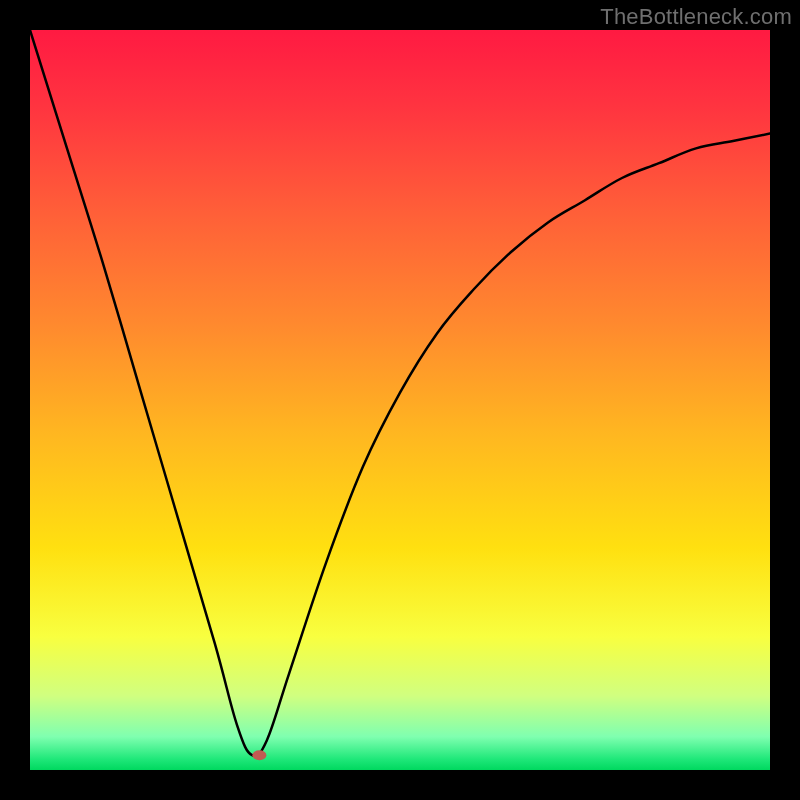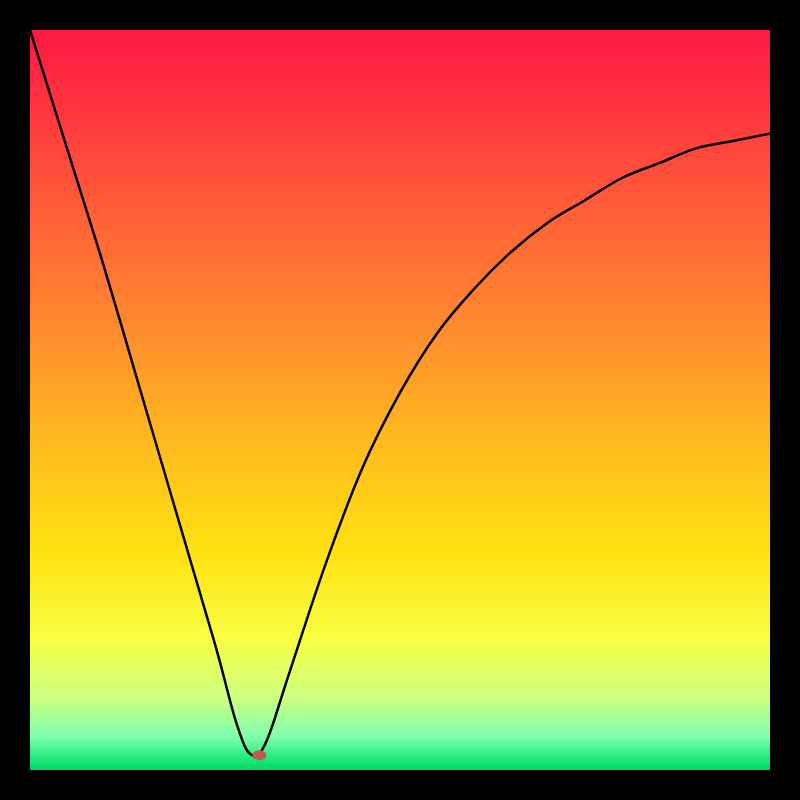--- a/index.html
+++ b/index.html
@@ -35,20 +35,21 @@
     font-weight: 500;
     letter-spacing: 0.2px;
     z-index: 10;
   }
   svg { display: block; }
 </style>
 </head>
 <body>
 
 <div class="frame">
+  <div class="watermark">TheBottleneck.com</div>
   <div class="plot-area">
     <svg id="plot-svg" width="740" height="740" viewBox="0 0 740 740">
       <defs>
         <linearGradient id="bg-grad" x1="0" y1="0" x2="0" y2="1">
             <stop offset="0%" stop-color="#ff1a42"></stop>
             <stop offset="10%" stop-color="#ff3340"></stop>
             <stop offset="25%" stop-color="#ff6038"></stop>
             <stop offset="40%" stop-color="#ff8a2e"></stop>
             <stop offset="55.00000000000001%" stop-color="#ffb820"></stop>
             <stop offset="70%" stop-color="#ffe010"></stop>

